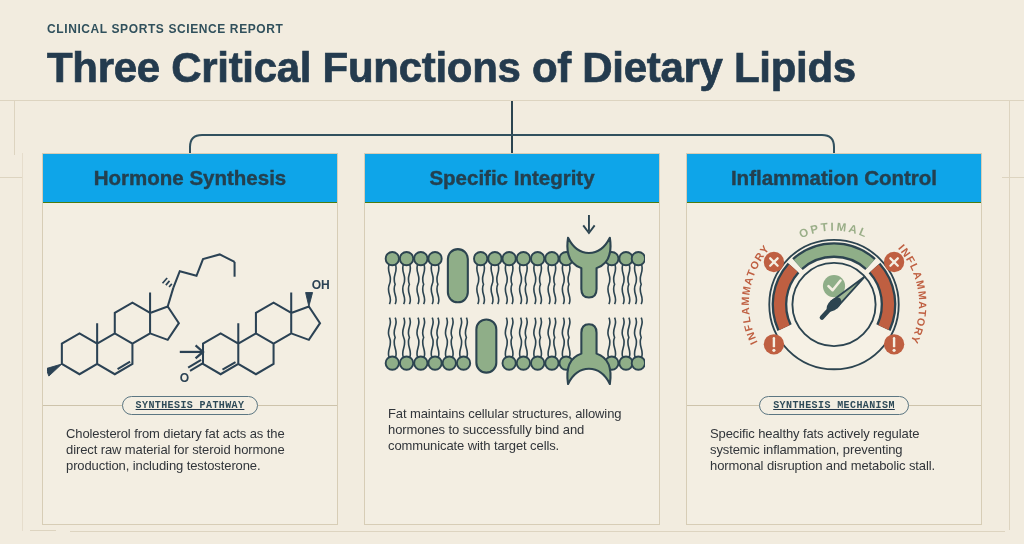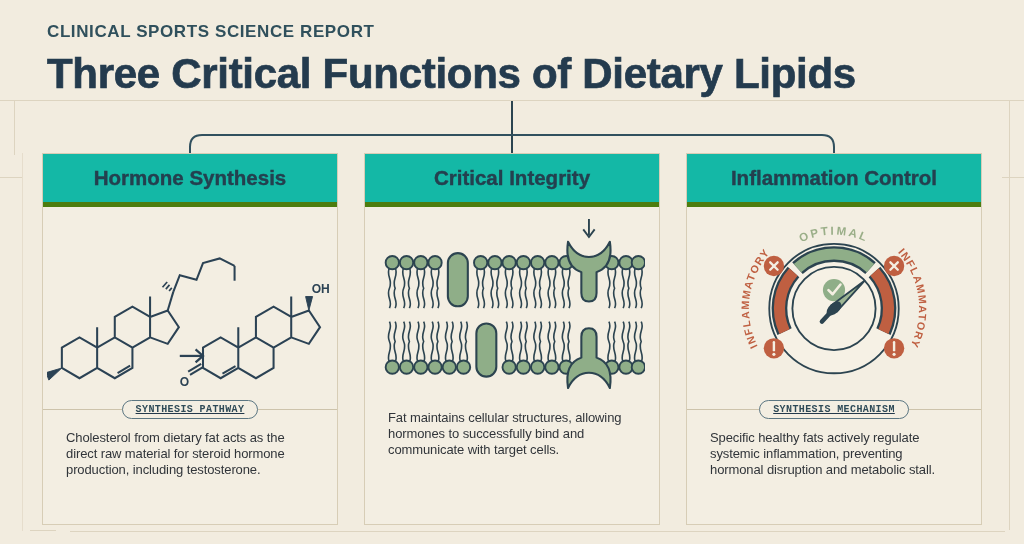--- a/index.html
+++ b/index.html
@@ -1,30 +1,30 @@
 <!DOCTYPE html>
 <html><head>
 <meta charset="utf-8">
 <style>
   html,body{margin:0;padding:0;background:#e8e4d8;}
   .canvas{position:relative;width:1024px;height:544px;background:#f2ecdf;overflow:hidden;
           font-family:"Liberation Sans", sans-serif;color:#24394b;}
   
   .masthead{position:absolute;left:47px;top:22px;}
-  .eyebrow{font-size:17px;font-weight:700;letter-spacing:.6px;color:#30505c;margin:0 0 8px 0;}
+  .eyebrow{font-size:12px;font-weight:700;letter-spacing:.6px;color:#30505c;margin:0 0 8px 0;}
   .title{font-size:42px;font-weight:700;-webkit-text-stroke:.7px #243b4e;color:#243b4e;margin:0;letter-spacing:-.3px;}
   
   .rule{position:absolute;background:#ddd4c0;}
   
   .connector{position:absolute;left:0;top:100px;}
   
   .cards{position:absolute;left:42px;top:153px;display:flex;gap:26px;}
   .card{width:296px;height:372px;box-sizing:border-box;border:1px solid #d7cdb6;background:#f3eee2;
         display:flex;flex-direction:column;}
-  .card-header{height:48px;flex:none;background:#14b8a6;border-bottom:5px solid #4d7c0f;
+  .card-header{height:48px;flex:none;background:#0ea5e9;border-bottom:1px solid #4d7c0f;
         display:flex;align-items:center;justify-content:center;}
   .card-header h2{margin:0;font-size:20.5px;font-weight:700;color:#24404f;-webkit-text-stroke:.4px #24404f;}
   .figure{height:192px;flex:none;display:flex;align-items:center;justify-content:center;position:relative;}
   .divider{position:relative;height:20px;flex:none;display:flex;align-items:center;justify-content:center;text-decoration:underline;}
   .divider::before{content:"";position:absolute;left:0;right:0;top:50%;height:1px;background:#cdc3ab;}
   .pill{position:relative;z-index:1;background:#f3eee2;border:1px solid #5b7682;border-radius:99px;
         padding:3px 13px;font-family:"Liberation Mono", monospace;font-size:10px;font-weight:700;
         letter-spacing:.4px;color:#2e4a57;white-space:nowrap;}
   .desc{margin:0;padding:11px 23px 0 23px;font-size:13px;line-height:1.23;color:#31353a;letter-spacing:-.1px;}
   
@@ -100,21 +100,21 @@
         </svg>
       </div>
       <div class="divider">
         <span class="pill">SYNTHESIS PATHWAY</span>
       </div>
       <p class="desc">Cholesterol from dietary fat acts as the direct raw material for steroid hormone production, including testosterone.</p>
     </article>
 
     <article class="card">
       <div class="card-header">
-        <h2>Critical Integrity</h2>
+        <h2>Specific Integrity</h2>
       </div>
       <div class="figure">
         <svg width="266" height="178" viewBox="0 -30 280 185">
           <defs>
             <g id="lip-t">
               <path d="M -3 5 C -7 14 1 18 -3 27 C -7 36 1 40 -3 48" class="ink-stroke" stroke-width="1.7"></path>
               <path d="M 3 5 C 7 14 -1 18 3 27 C -1 36 7 40 3 48" class="ink-stroke" stroke-width="1.7"></path>
               <circle cx="0" cy="0" r="7" fill="#8fae88" stroke="#2c4450" stroke-width="2"></circle>
             </g>
             <g id="lip-b">

